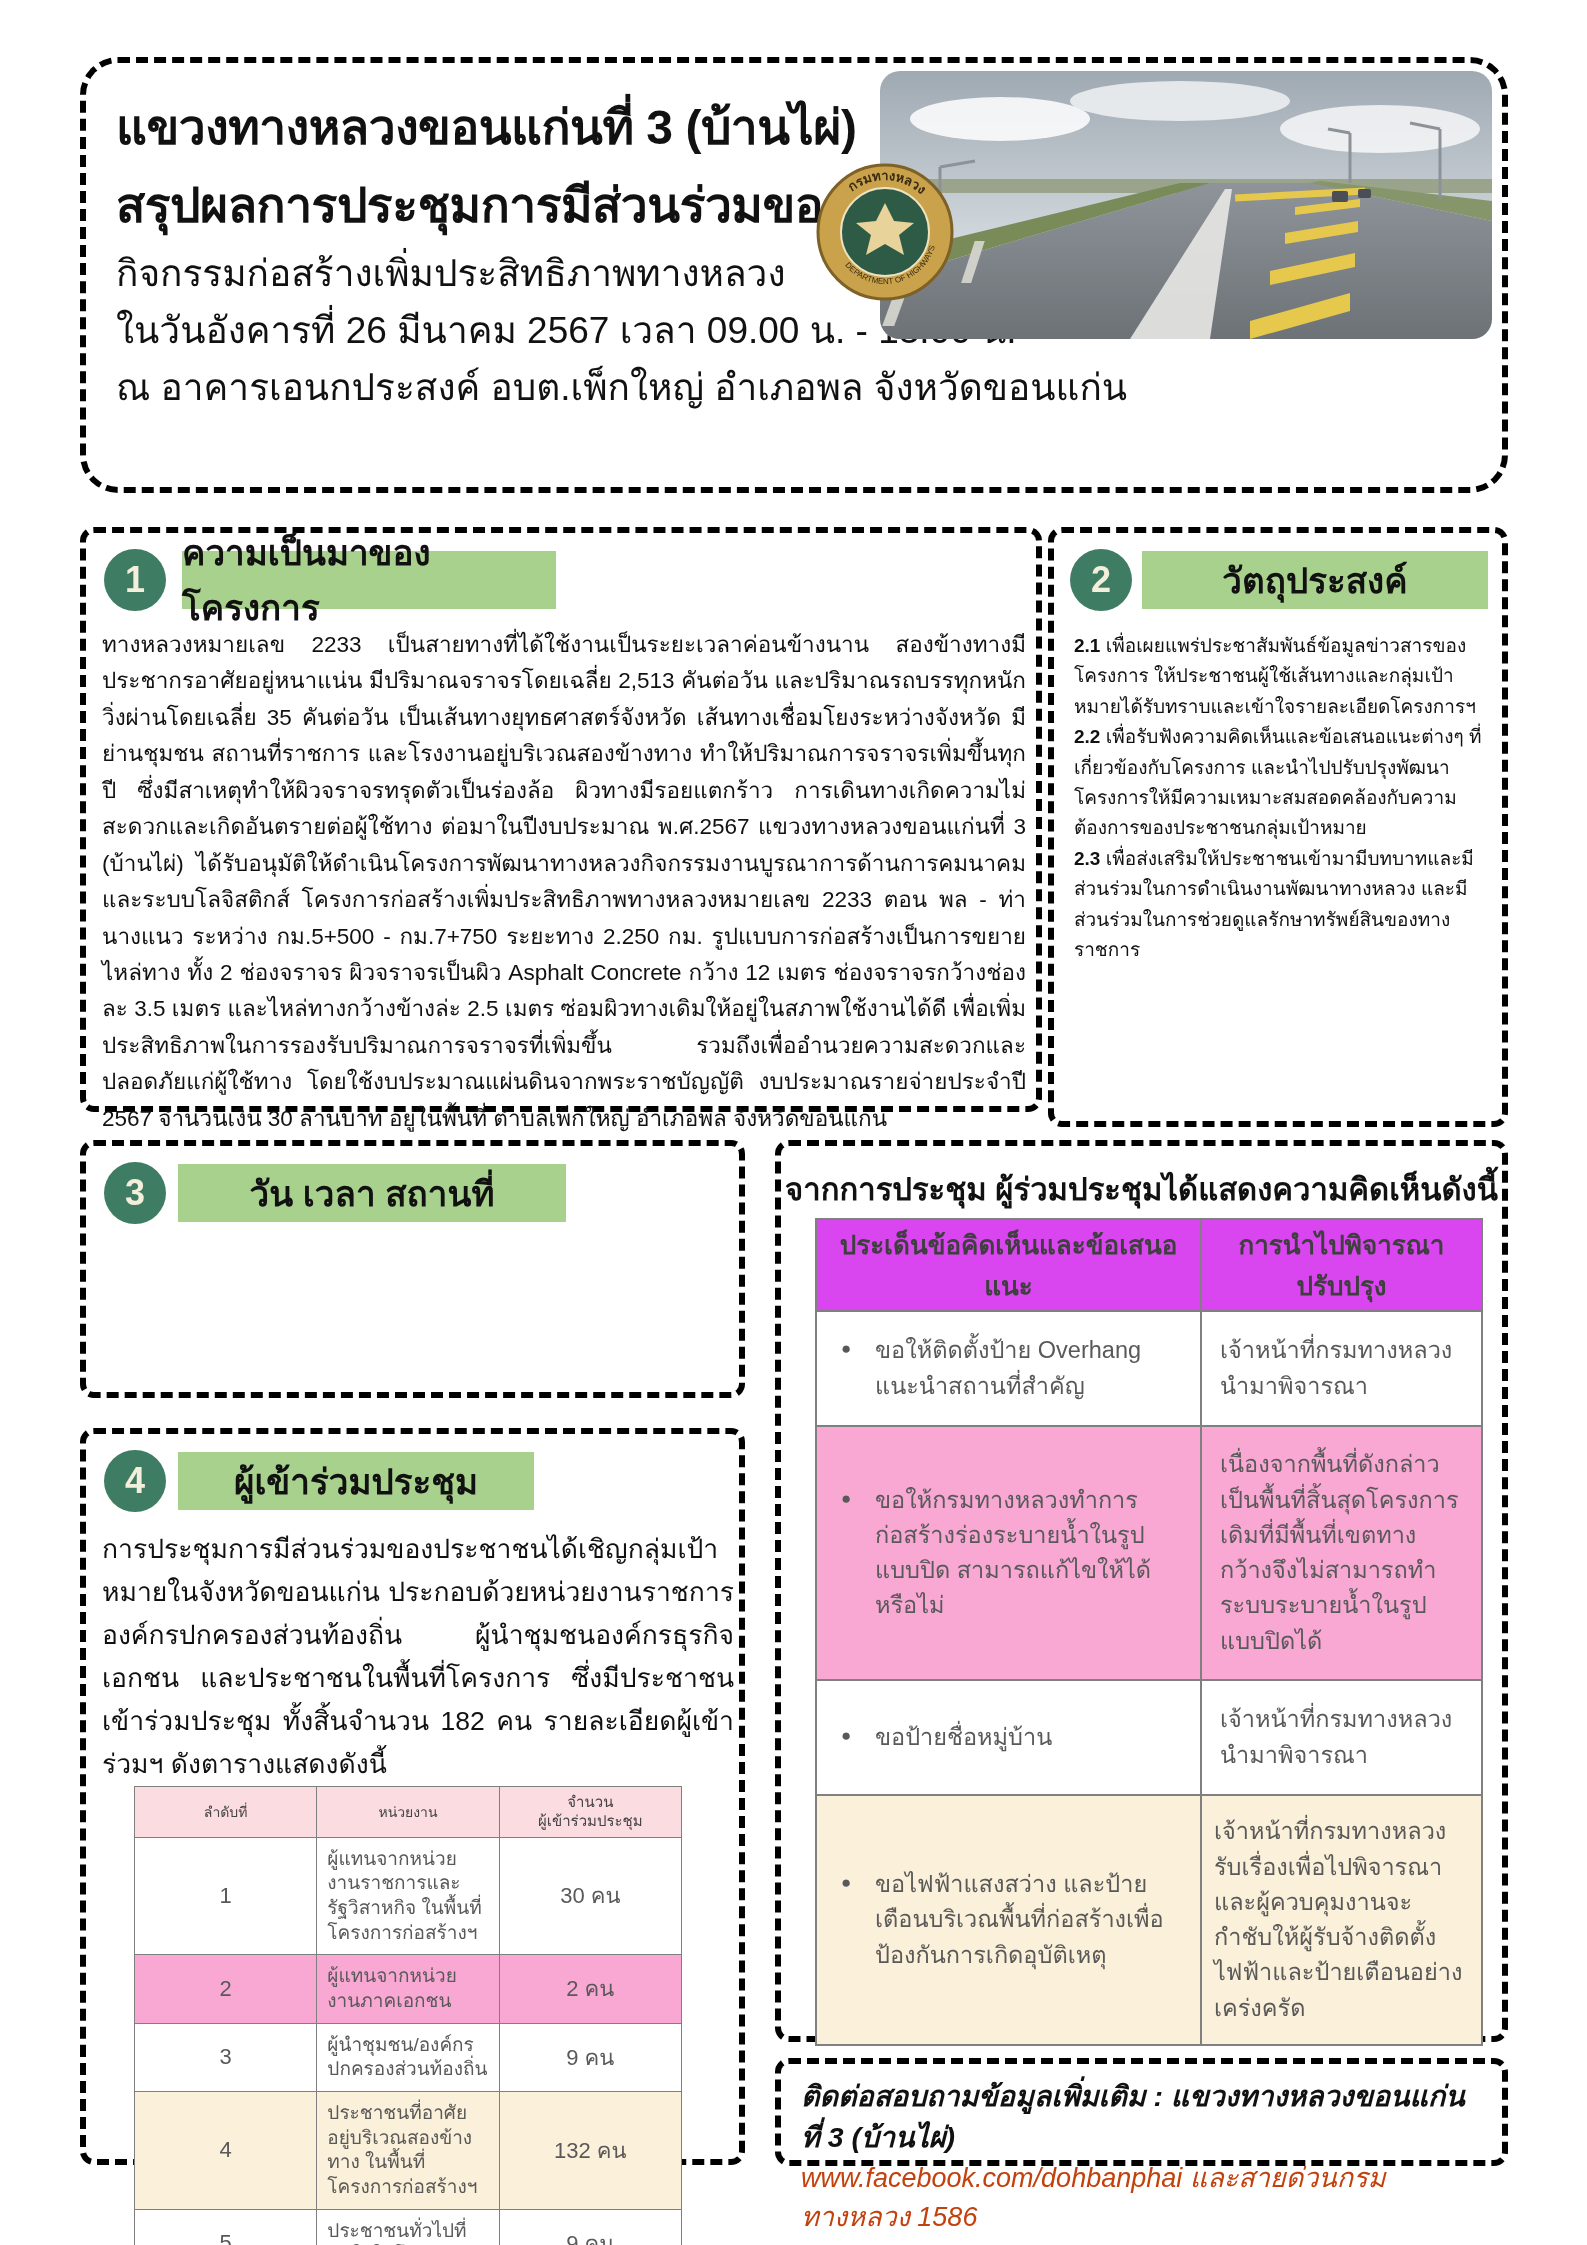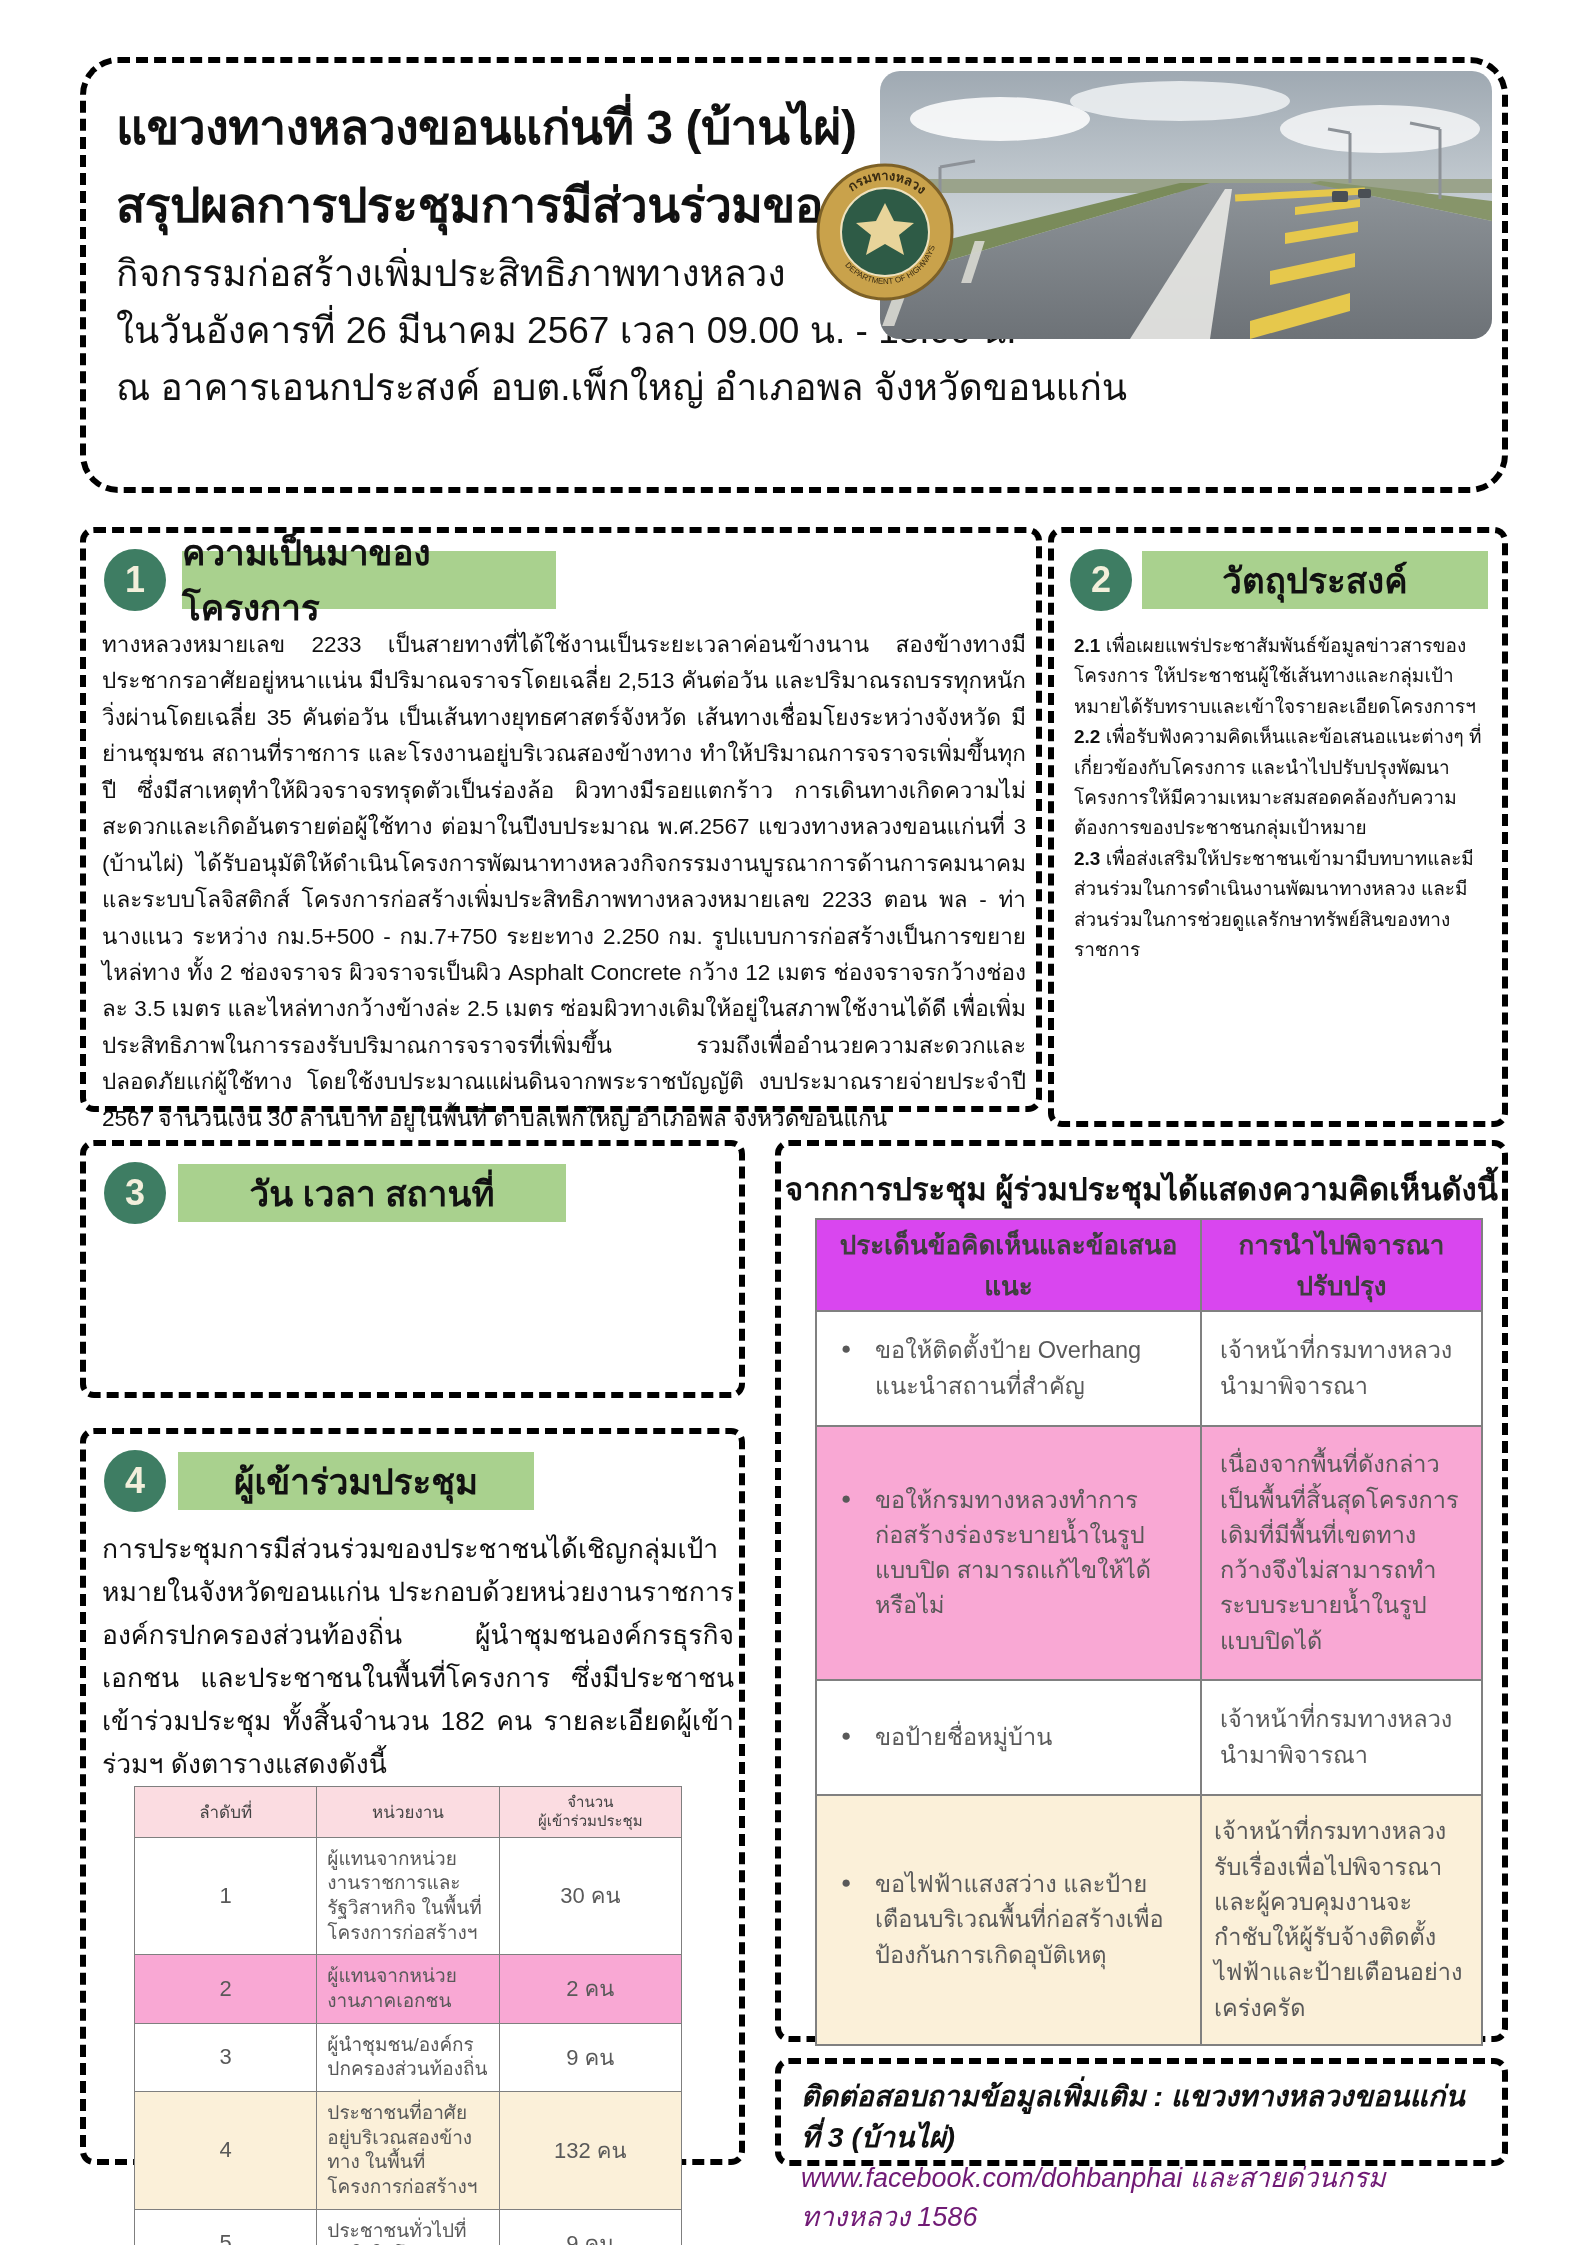--- a/index.html
+++ b/index.html
@@ -38,21 +38,21 @@
   .sec3 .head-bar{left:92px;top:18px;width:388px;}
   .sec3-body{position:absolute;left:20px;top:96px;width:618px;font-size:29px;line-height:1.6;}
   
   .sec4{left:80px;top:1428px;width:665px;height:737px;}
   .sec4 .num-circle{left:18px;top:16px;}
   .sec4 .head-bar{left:92px;top:18px;width:356px;}
   .sec4-body{position:absolute;left:16px;top:94px;width:632px;font-size:26.5px;line-height:1.62;text-align:justify;}
   .pt{position:absolute;left:48px;top:352px;width:548px;border-collapse:collapse;table-layout:fixed;}
   .pt th,.pt td{border:1.5px solid #7f7f7f;box-sizing:border-box;}
   .pt th{background:#FBDCE1;color:#444;font-weight:400;padding:6px 4px;}
-  .pt .h-main{font-size:17px;}
+  .pt .h-main{font-size:14px;}
   .pt .h-small{font-size:15px;line-height:1.25;}
   .pt td{color:#595959;padding:9px 10px;}
   .pt .c-idx{text-align:center;font-size:22px;width:88px;}
   .pt .c-org{font-size:19px;line-height:1.3;width:298px;}
   .pt .c-cnt{text-align:center;font-size:22px;width:162px;}
   .row-lav td{background:#f9a8d4;}
   .row-crm td{background:#FBF0D9;}
   
   .comments{left:775px;top:1140px;width:733px;height:902px;}
   .comments-title{position:absolute;left:0;top:18px;width:100%;text-align:center;font-size:31px;font-weight:800;}
@@ -64,21 +64,21 @@
   .ct .issue-cell{padding-left:24px;}
   .bullet{display:inline-block;width:34px;color:#595959;font-size:17px;vertical-align:top;line-height:1.9;}
   .issue-text{display:inline-block;width:300px;vertical-align:top;}
   .r1 td{height:115px;}
   .r2 td{height:254px;}
   .r3 td{height:115px;}
   .r4 td{height:250px;padding-left:12px;}
   
   .contact{left:775px;top:2058px;width:733px;height:108px;padding:12px 20px;box-sizing:border-box;}
   .contact-l1{font-size:28.5px;font-weight:800;font-style:italic;line-height:1.45;}
-  .contact-l2{font-size:27px;font-style:italic;line-height:1.45;color:#701a75;}
+  .contact-l2{font-size:27px;font-style:italic;line-height:1.45;color:#c2410c;}
 </style>
 </head>
 <body>
 
 <div class="page">
 
   <div class="box header-box">
     <div class="title-line">แขวงทางหลวงขอนแก่นที่ 3 (บ้านไผ่)</div>
     <div class="title-line">สรุปผลการประชุมการมีส่วนร่วมของประชาชน</div>
     <div class="sub-line">กิจกรรมก่อสร้างเพิ่มประสิทธิภาพทางหลวง</div>

